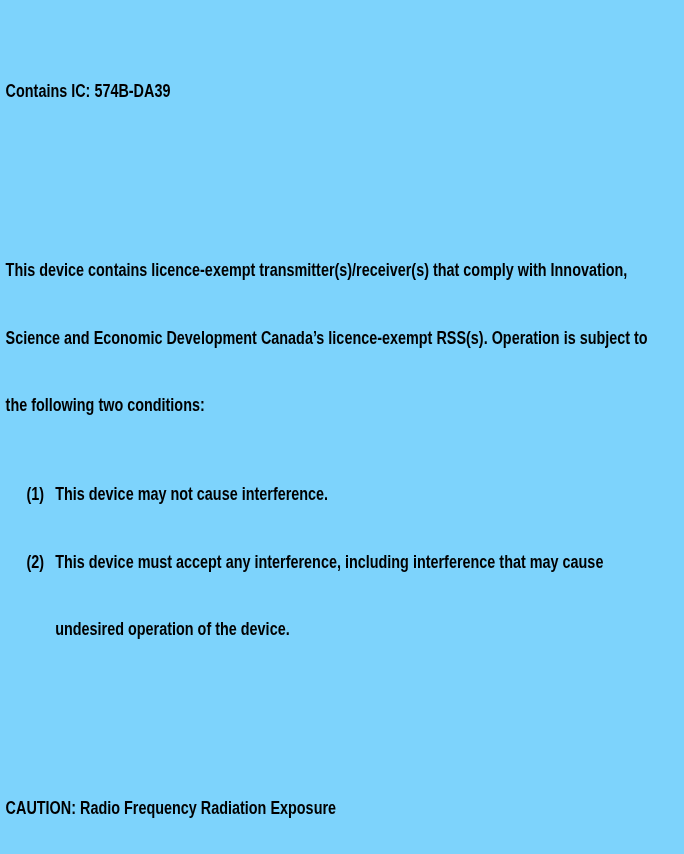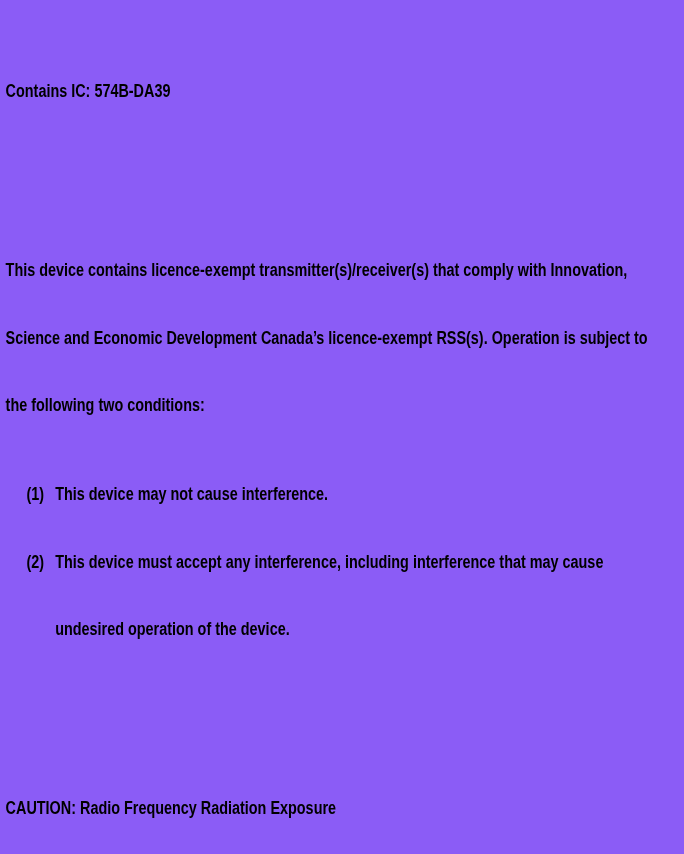--- a/index.html
+++ b/index.html
@@ -1,20 +1,20 @@
 <!DOCTYPE html>
 <html><head>
 <meta charset="utf-8">
 <style>
   html, body { margin: 0; padding: 0; background: #ffffff; }
   .page {
     position: relative;
     width: 684px;
     height: 854px;
-    background: #8b5cf6;
+    background: #7dd3fc;
     overflow: hidden;
   }
   .scale-wrap {
     width: 856px;                 
     transform: scaleX(0.8);       
     transform-origin: top left;
     padding: 13px 0 0 7px;
     font-family: "Liberation Sans", sans-serif;
     font-weight: 700;
     font-size: 18px;

